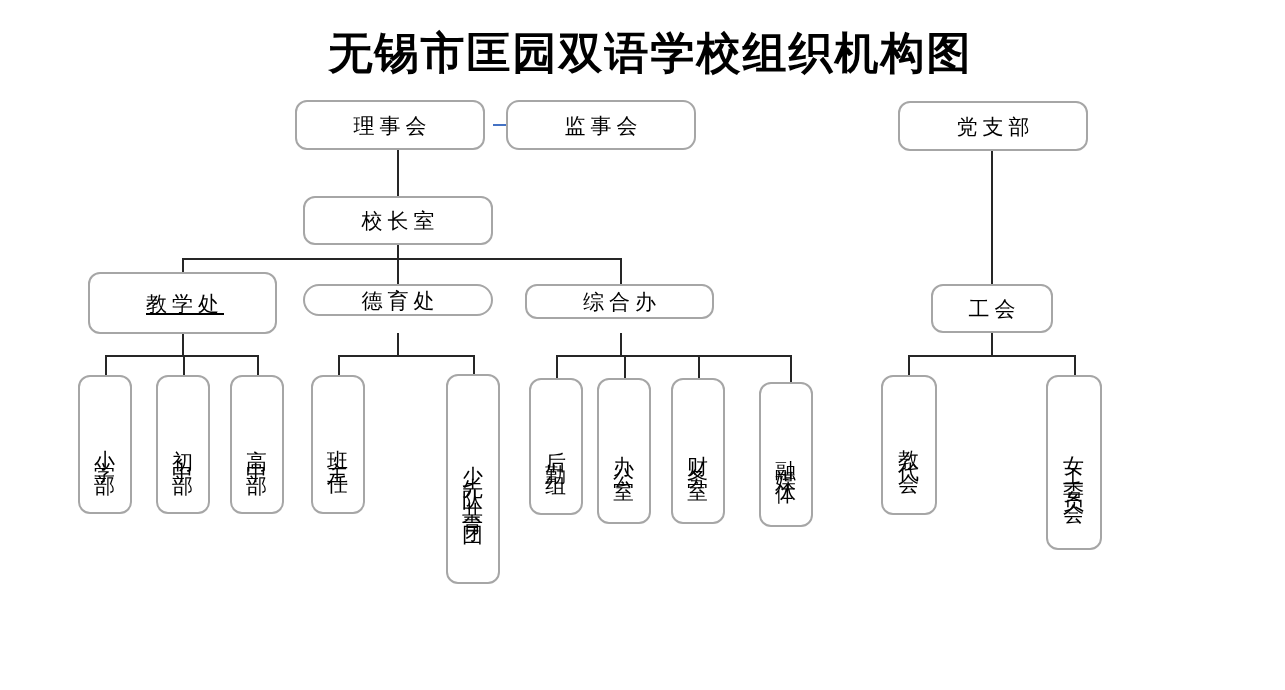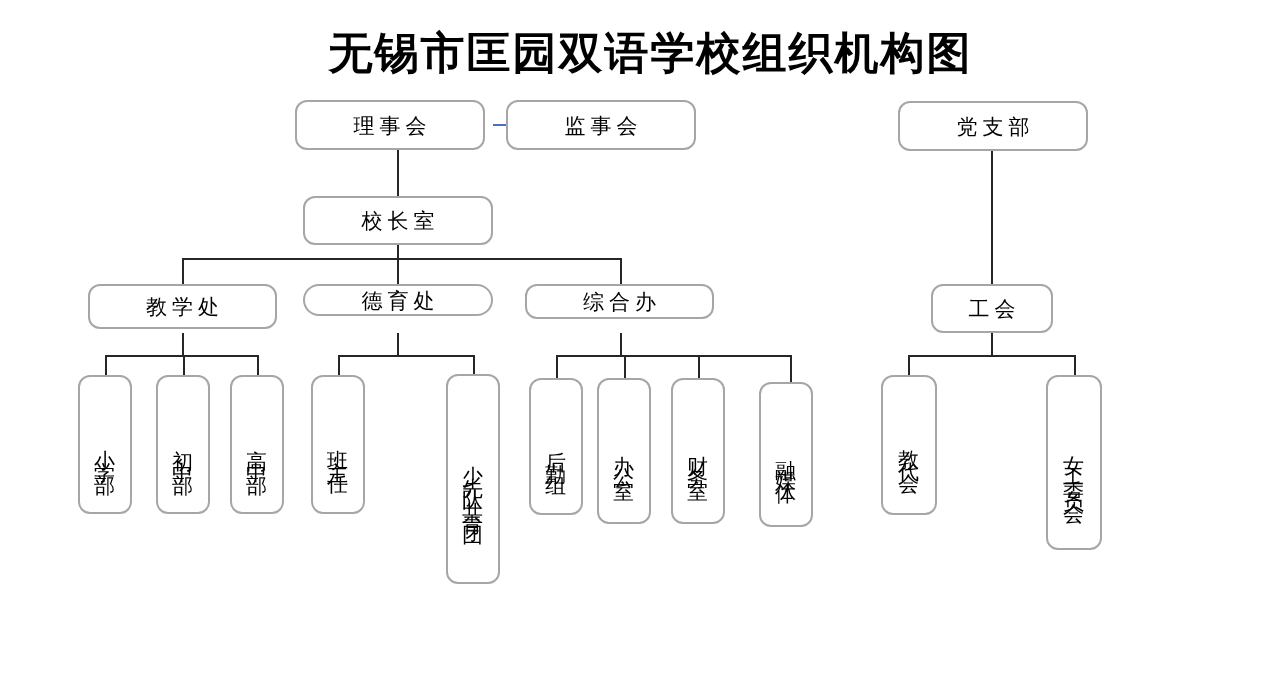--- a/index.html
+++ b/index.html
@@ -74,32 +74,32 @@
   <div class="line v" style="left:790px;top:355px;height:27px;"></div>
 
   <div class="line v" style="left:991px;top:333px;height:22px;"></div>
   <div class="line h" style="left:908px;top:355px;width:167px;"></div>
   <div class="line v" style="left:908px;top:355px;height:20px;"></div>
   <div class="line v" style="left:1074px;top:355px;height:20px;"></div>
 
   <div class="node" style="left:295px;top:100px;width:190px;height:50px;">
     <span class="lbl">理事会</span>
   </div>
-  <div class="node" style="left:506px;top:100px;width:190px;height:50px;">
+  <div class="node" style="left:506px;top:100px;width:190px;height:50px;border-radius:13px;">
     <span class="lbl">监事会</span>
   </div>
   <div class="node" style="left:303px;top:196px;width:190px;height:49px;">
     <span class="lbl">校长室</span>
   </div>
 
   <div class="node" style="left:898px;top:101px;width:190px;height:50px;">
     <span class="lbl">党支部</span>
   </div>
 
-  <div class="node" style="left:88px;top:284px;width:189px;height:45px;">
+  <div class="node" style="left:88px;top:272px;width:189px;height:62px;text-decoration:underline;">
     <span class="lbl">教学处</span>
   </div>
   <div class="node" style="left:303px;top:284px;width:190px;height:32px;border-radius:19px;">
     <span class="lbl">德育处</span>
   </div>
   <div class="node" style="left:525px;top:284px;width:189px;height:35px;">
     <span class="lbl">综合办</span>
   </div>
   <div class="node" style="left:931px;top:284px;width:122px;height:49px;">
     <span class="lbl">工会</span>

